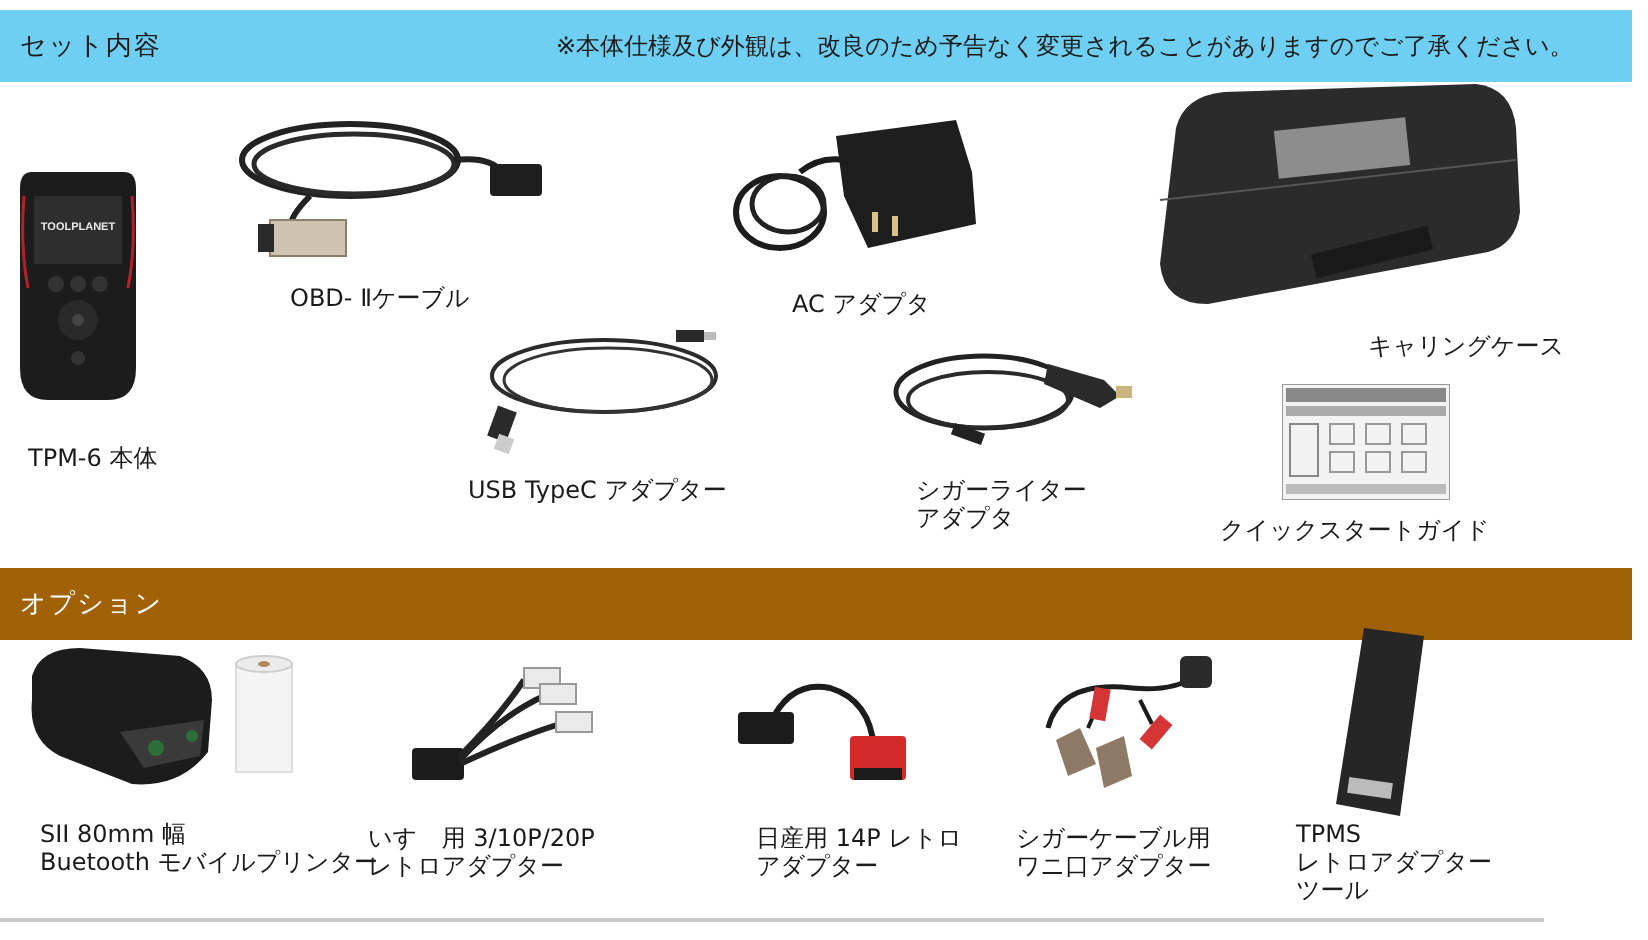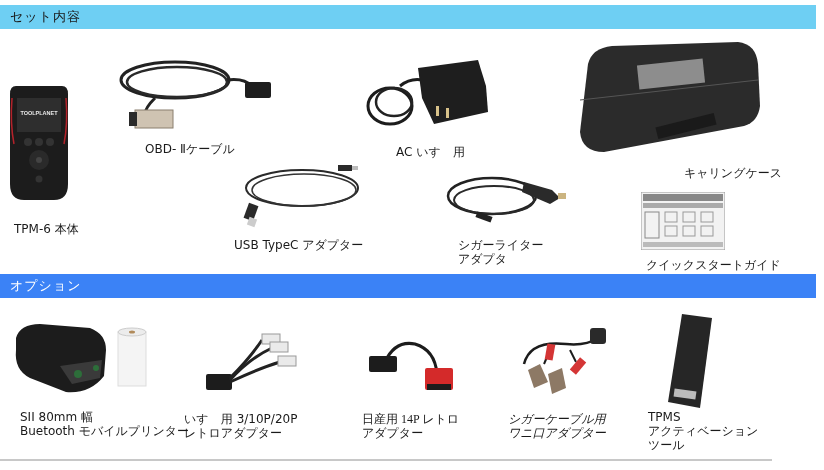--- a/index.html
+++ b/index.html
@@ -2,41 +2,42 @@
 <html><head>
   <meta charset="utf-8">
   <style>
     html, body { margin: 0; padding: 0; background: #ffffff; }
     body {
       width: 824px; height: 470px; position: relative; overflow: hidden;
       font-family: "DejaVu Sans", "Liberation Sans", sans-serif;
       color: #1a1a1a;
     }
     .bar {
-      position: absolute; left: 0; width: 816px; height: 24px;
+      position: absolute; left: 0; width: 816px; height: 36px;
       display: flex; align-items: center; box-sizing: border-box;
     }
     .bar-blue { top: 5px; background: #6ecff3; }
-    .bar-red { top: 274px; background: #3b82f6; }
+    .bar-red { top: 284px; background: #a16207; }
     .bar-title { font-size: 13px; padding-left: 10px; letter-spacing: 1px; }
     .bar-blue .bar-title { color: #1a1a1a; }
     .bar-red .bar-title { color: #ffffff; }
     .bar-note {
       position: absolute; left: 278px; font-size: 12px; color: #1a1a1a; white-space: nowrap;
     }
     .label { position: absolute; font-size: 12px; line-height: 14px; white-space: pre; color: #1a1a1a; }
     .item { position: absolute; }
     svg { display: block; }
     .rule { position: absolute; left: 0; top: 459px; width: 772px; height: 2px; background: #c8c8c8; }
   </style>
 </head>
 <body>
 
 <div class="bar bar-blue">
   <span class="bar-title">セット内容</span>
+  <span class="bar-note">※本体仕様及び外観は、改良のため予告なく変更されることがありますのでご了承ください。</span>
 </div>
 
 <div class="item" style="left:8px;top:84px;">
   <svg width="62" height="118" viewBox="0 0 62 118">
     <path d="M8 2 H54 Q60 2 60 10 V100 Q60 116 46 116 H16 Q2 116 2 100 V10 Q2 2 8 2 Z" fill="#1c1c1c"></path>
     <path d="M4 14 Q2 40 6 60" stroke="#b3222a" stroke-width="1.5" fill="none"></path>
     <path d="M58 14 Q60 40 56 60" stroke="#b3222a" stroke-width="1.5" fill="none"></path>
     <rect x="9" y="14" width="44" height="34" fill="#2e2e2e"></rect>
     <text x="31" y="31" font-size="5.5" fill="#e8e8e8" text-anchor="middle" font-family="Liberation Sans, sans-serif" font-weight="bold">TOOLPLANET</text>
     <circle cx="20" cy="58" r="4" fill="#333"></circle>
@@ -65,21 +66,21 @@
 <div class="item" style="left:360px;top:56px;">
   <svg width="130" height="80" viewBox="0 0 130 80">
     <ellipse cx="30" cy="50" rx="22" ry="18" stroke="#1c1c1c" stroke-width="3" fill="none"></ellipse>
     <ellipse cx="34" cy="46" rx="18" ry="14" stroke="#222" stroke-width="2.5" fill="none"></ellipse>
     <path d="M40 30 Q50 22 62 24" stroke="#1c1c1c" stroke-width="3" fill="none"></path>
     <path d="M58 12 L118 4 L126 30 L128 56 L74 68 L62 42 Z" fill="#1e1e1e"></path>
     <rect x="76" y="50" width="3" height="10" fill="#d8c28a"></rect>
       <rect x="86" y="52" width="3" height="10" fill="#d8c28a"></rect>
   </svg>
 </div>
-<div class="label" style="left:396px;top:145px;">AC いすゞ用</div>
+<div class="label" style="left:396px;top:145px;">AC アダプタ</div>
 
 <div class="item" style="left:568px;top:40px;">
   <svg width="196" height="122" viewBox="0 0 196 122">
     <path d="M20 24 Q24 8 44 6 L170 2 Q188 4 190 24 L192 66 Q190 82 176 86 L36 112 Q14 112 12 92 Z" fill="#2b2b2b"></path>
     <path d="M12 60 L190 40" stroke="#555" stroke-width="1"></path>
     <rect x="70" y="22" width="66" height="24" fill="#8d8d8d" transform="rotate(-6 103 34)"></rect>
     <rect x="88" y="80" width="60" height="12" fill="#1a1a1a" transform="rotate(-14 118 86)"></rect>
   </svg>
 </div>
 <div class="label" style="left:684px;top:166px;">キャリングケース</div>
@@ -116,21 +117,21 @@
     <rect x="4" y="20" width="14" height="26" fill="none" stroke="#888"></rect>
     <rect x="24" y="20" width="12" height="10" fill="none" stroke="#999"></rect>
     <rect x="42" y="20" width="12" height="10" fill="none" stroke="#999"></rect>
     <rect x="60" y="20" width="12" height="10" fill="none" stroke="#999"></rect>
     <rect x="24" y="34" width="12" height="10" fill="none" stroke="#999"></rect>
     <rect x="42" y="34" width="12" height="10" fill="none" stroke="#999"></rect>
     <rect x="60" y="34" width="12" height="10" fill="none" stroke="#999"></rect>
     <rect x="2" y="50" width="80" height="5" fill="#bbb"></rect>
   </svg>
 </div>
-<div class="label" style="left:646px;top:258px;">クイックスタートガイド</div>
+<div class="label" style="left:610px;top:258px;">クイックスタートガイド</div>
 
 <div class="bar bar-red">
   <span class="bar-title">オプション</span>
 </div>
 
 <div class="item" style="left:10px;top:320px;">
   <svg width="146" height="74" viewBox="0 0 146 74">
     <path d="M6 18 Q10 4 30 4 L80 8 Q96 14 96 30 L94 56 Q80 74 56 72 L20 58 Q4 50 6 30 Z" fill="#1c1c1c"></path>
     <path d="M50 46 L92 40 L90 58 L62 64 Z" fill="#3a3a3a"></path>
     <circle cx="68" cy="54" r="4" fill="#2d6e3a"></circle>
@@ -158,41 +159,41 @@
 レトロアダプター</div>
 
 <div class="item" style="left:365px;top:340px;">
   <svg width="100" height="54" viewBox="0 0 100 54">
     <path d="M20 22 Q30 0 50 4 Q70 10 72 34" stroke="#1c1c1c" stroke-width="3" fill="none"></path>
     <rect x="4" y="16" width="28" height="16" rx="2" fill="#1c1c1c"></rect>
     <rect x="60" y="28" width="28" height="22" rx="2" fill="#d42a2a"></rect>
     <rect x="62" y="44" width="24" height="6" fill="#1c1c1c"></rect>
   </svg>
 </div>
-<div class="label" style="left:362px;top:412px;font-family:Liberation Serif, serif;">日産用 14P レトロ
+<div class="label" style="left:378px;top:412px;">日産用 14P レトロ
 アダプター</div>
 
 <div class="item" style="left:510px;top:324px;">
   <svg width="100" height="74" viewBox="0 0 100 74">
     <path d="M14 40 Q20 16 56 20 Q76 22 88 14" stroke="#1c1c1c" stroke-width="2.5" fill="none"></path>
     <rect x="80" y="4" width="16" height="16" rx="3" fill="#2a2a2a"></rect>
     <path d="M40 26 L34 40" stroke="#1c1c1c" stroke-width="2" fill="none"></path>
     <path d="M60 26 L66 38" stroke="#1c1c1c" stroke-width="2" fill="none"></path>
     <rect x="36" y="20" width="8" height="16" fill="#d43535" transform="rotate(10 40 28)"></rect>
     <rect x="64" y="34" width="8" height="16" fill="#d43535" transform="rotate(40 68 42)"></rect>
     <path d="M18 46 L30 40 L38 58 L24 64 Z" fill="#8d7965"></path>
     <path d="M38 50 L52 44 L56 64 L42 70 Z" fill="#8d7965"></path>
   </svg>
 </div>
-<div class="label" style="left:508px;top:412px;font-style:italic;">シガーケーブル用
+<div class="label" style="left:508px;top:412px;">シガーケーブル用
 ワニ口アダプター</div>
 
 <div class="item" style="left:660px;top:312px;">
   <svg width="60" height="96" viewBox="0 0 60 96">
     <path d="M22 2 L52 6 L40 96 L8 90 Z" fill="#262626"></path>
     <rect x="14" y="78" width="22" height="8" fill="#bbb" transform="rotate(8 25 82)"></rect>
   </svg>
 </div>
 <div class="label" style="left:648px;top:410px;">TPMS
-アクティベーション
+レトロアダプター
 ツール</div>
 
 <div class="rule"></div>
 
 </body></html>

